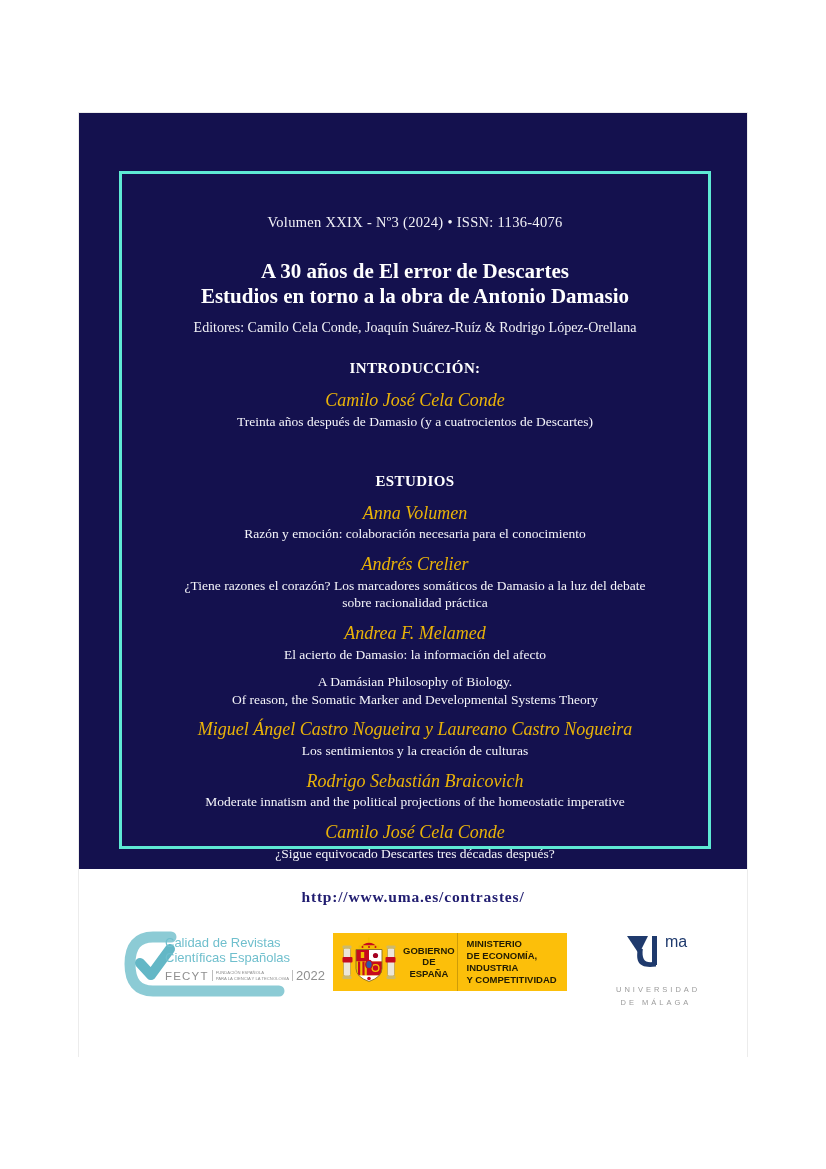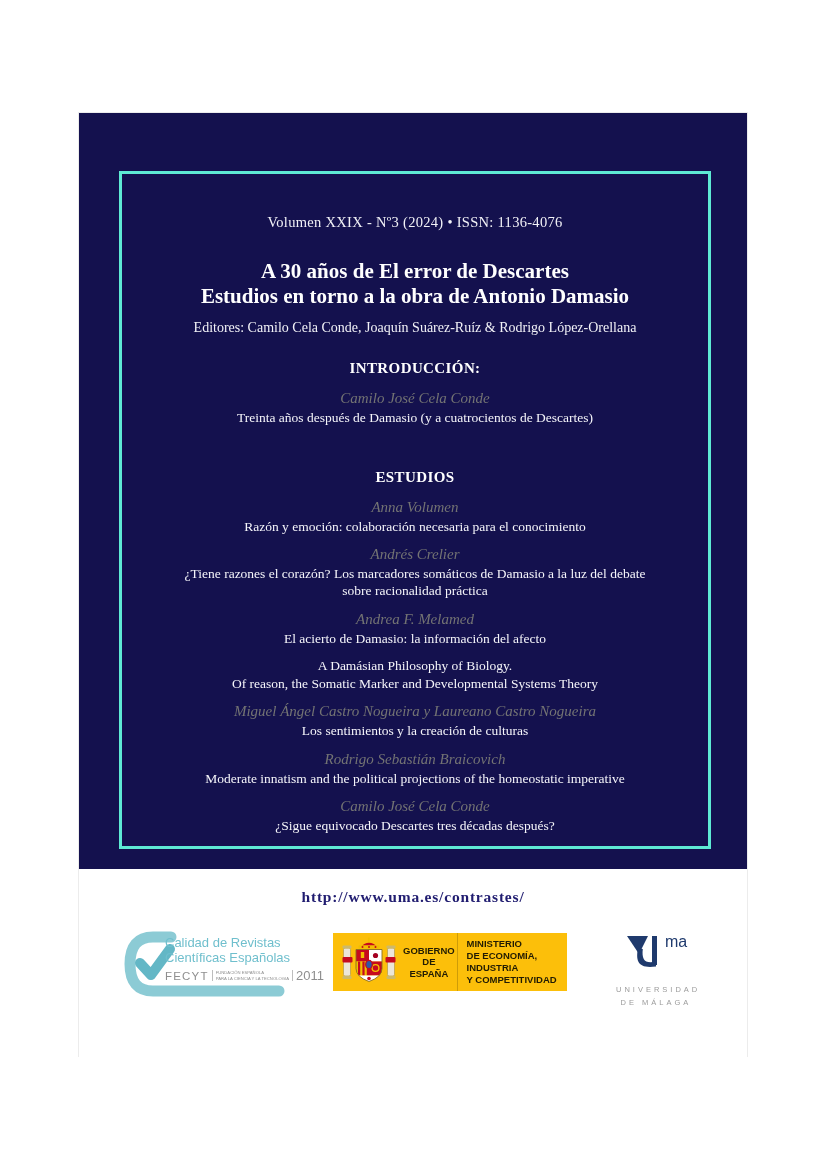--- a/index.html
+++ b/index.html
@@ -56,23 +56,23 @@
     font-weight: bold;
     letter-spacing: 0.4px;
     color: #ffffff;
   }
   .intro-heading { margin-top: 24px; }
   .estudios-heading { margin-top: 42px; }
   .entry { margin-top: 10px; }
   .entry.first { margin-top: 12px; }
   .entry-author {
     font-style: italic;
-    font-size: 15px;
+    font-size: 18px;
     line-height: 1.32;
-    color: #737373;
+    color: #eab308;
   }
   .entry-title {
     font-size: 13.5px;
     line-height: 1.3;
     white-space: pre-line;
     color: #f5f5fa;
     margin: 0 8px;
   }
   .footer {
     position: relative;
@@ -257,21 +257,21 @@
       </svg>
       <div class="fecyt-text">
         <div class="fecyt-teal">Calidad de Revistas</div>
         <div class="fecyt-teal">Científicas Españolas</div>
         <div class="fecyt-row">
           <span class="fecyt-brand">FECYT</span>
           <span class="fecyt-tagline">
             <div>FUNDACIÓN ESPAÑOLA</div>
             <div>PARA LA CIENCIA Y LA TECNOLOGÍA</div>
           </span>
-          <span class="fecyt-year">2011</span>
+          <span class="fecyt-year">2022</span>
         </div>
       </div>
     </div>
 
     <div class="spain">
       <svg class="spain-emblem" width="54" height="50" viewBox="0 0 54 50">
 
         <rect x="1.5" y="11" width="7" height="28" rx="1.5" fill="#ece6d8" stroke="#b29a4a" stroke-width="0.7"></rect>
         <rect x="0.5" y="8.5" width="9" height="3" rx="1" fill="#cdb96a"></rect>
         <rect x="0.5" y="39" width="9" height="3" rx="1" fill="#cdb96a"></rect>

